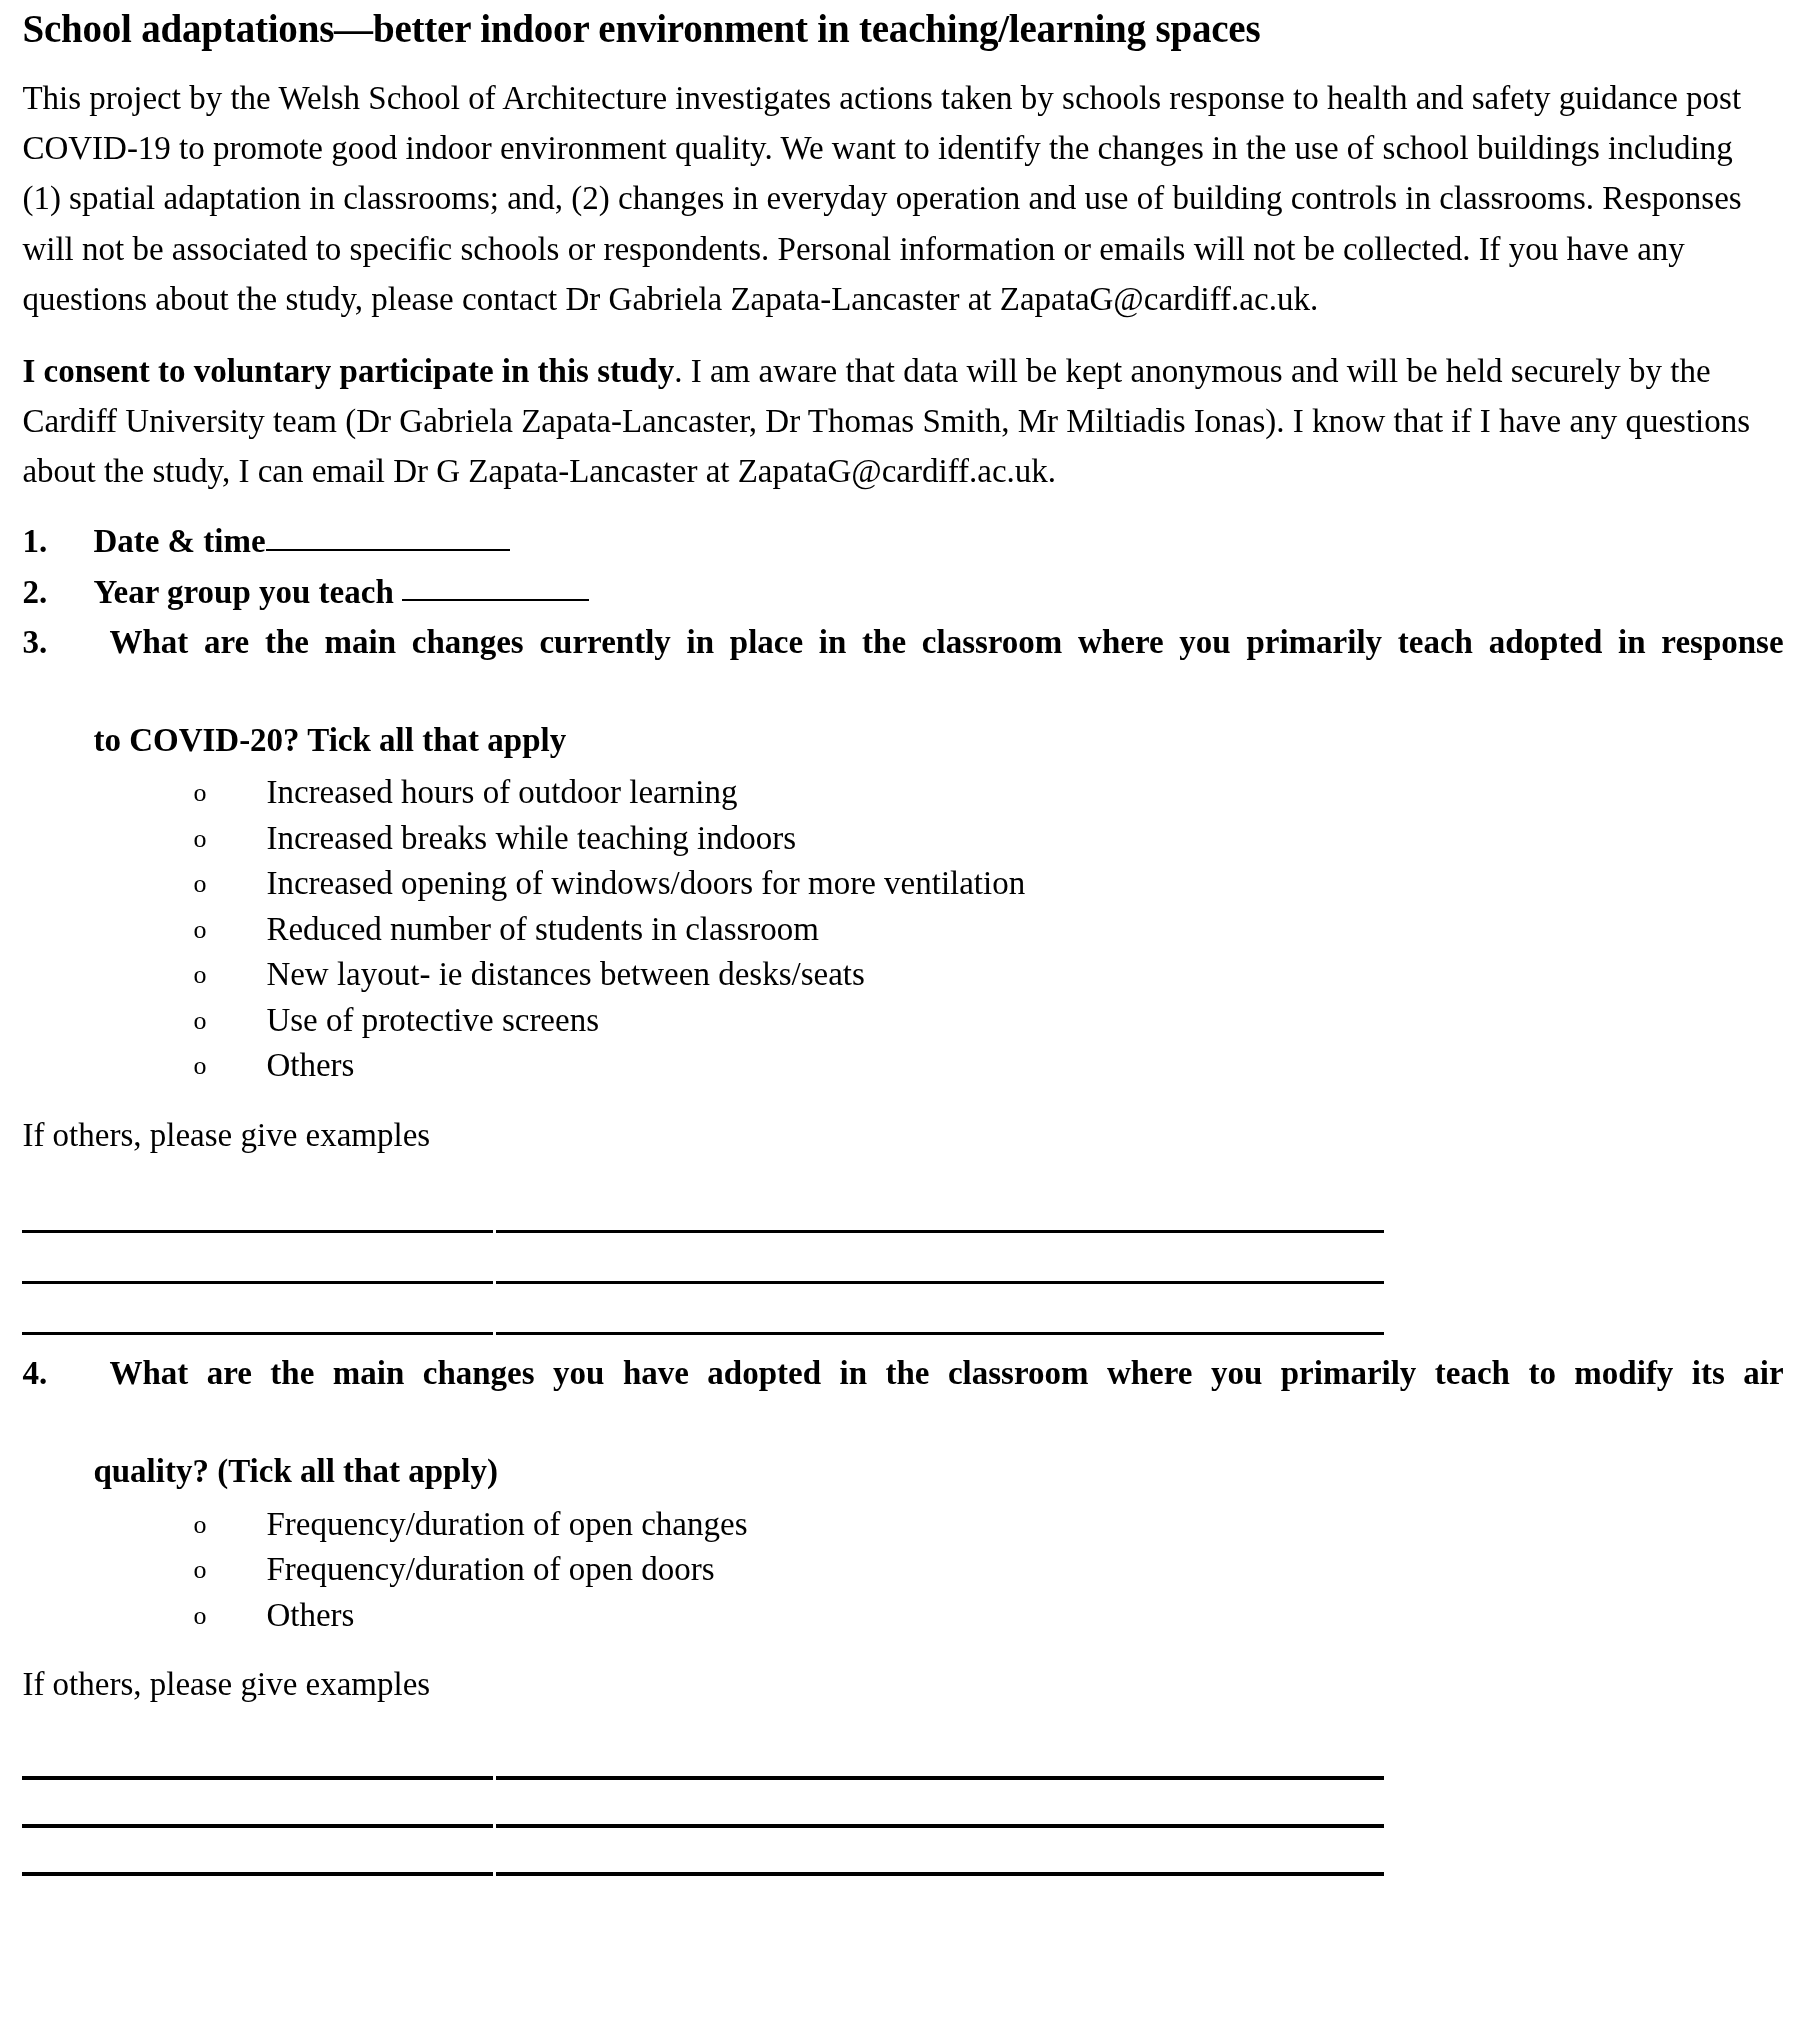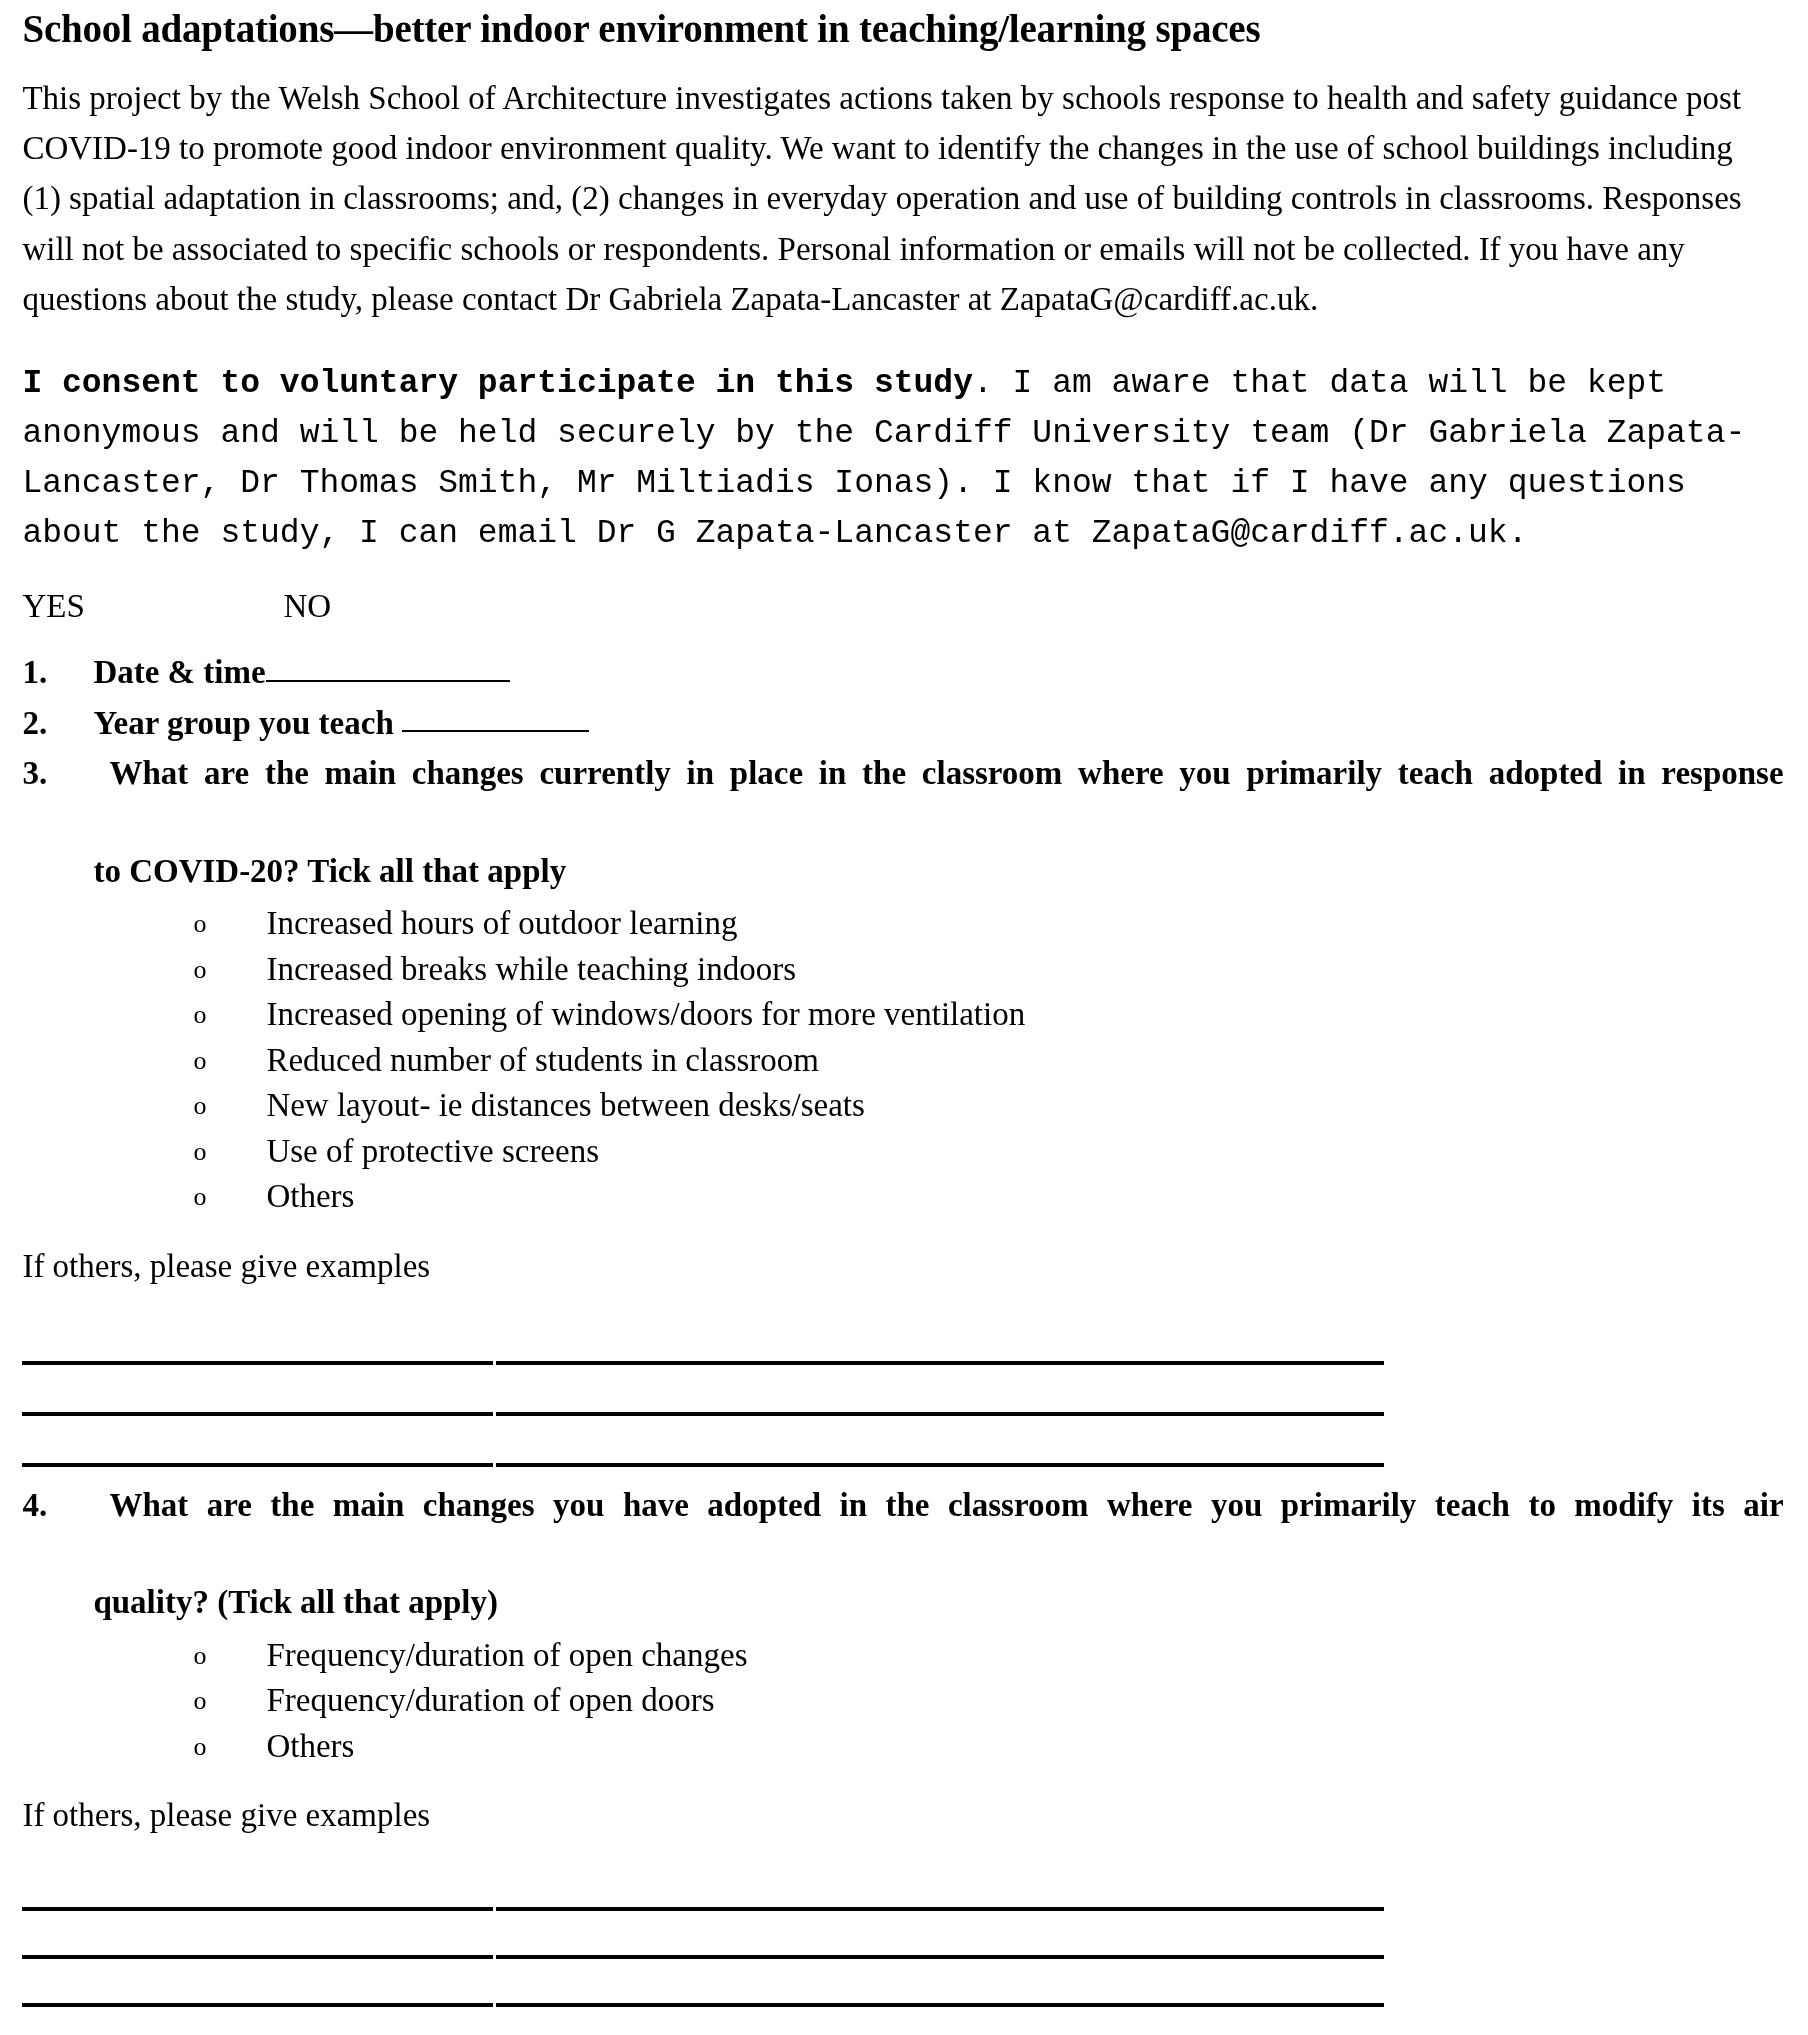--- a/index.html
+++ b/index.html
@@ -34,22 +34,21 @@
 
   
   .para {
     font-size: 33px;
     line-height: 1.52;
     margin: 21px 0 0 0;
     text-align: left;
     max-width: 1740px;
   }
   .para.consent {
-    margin-top: 35px;
-    font-family: Liberation Mono, monospace;
+    margin-top: 22px;
   }
   .bold {
     font-weight: bold;
   }
 
   
   .yesno {
     font-size: 33px;
     line-height: 1.3;
     margin: 25px 0 0 0;
@@ -165,24 +164,20 @@
 <body>
 
 <div class="page">
 
   <h1 class="doc-title">School adaptations—better indoor environment in teaching/learning spaces</h1>
 
   <p class="para">This project by the Welsh School of Architecture investigates actions taken by schools response to health and safety guidance post COVID-19 to promote good indoor environment quality. We want to identify the changes in the use of school buildings including (1) spatial adaptation in classrooms; and, (2) changes in everyday operation and use of building controls in classrooms. Responses will not be associated to specific schools or respondents. Personal information or emails will not be collected. If you have any questions about the study, please contact Dr Gabriela Zapata-Lancaster at ZapataG@cardiff.ac.uk.</p>
 
   <p class="para consent"><span class="bold">I consent to voluntary participate in this study</span><span>. I am aware that data will be kept anonymous and will be held securely by the Cardiff University team (Dr Gabriela Zapata-Lancaster, Dr Thomas Smith, Mr Miltiadis Ionas). I know that if I have any questions about the study, I can email Dr G Zapata-Lancaster at ZapataG@cardiff.ac.uk.</span></p>
 
-  <div class="yesno">
-    <span class="yes-cell">YES</span>
-    <span class="no-cell">NO</span>
-  </div>
 
   <div class="qlist">
 
     <div class="qitem">
       <span class="qnum">1.</span>
       <span class="qtext"><span>Date &amp; time</span><span class="blank w1"></span></span>
     </div>
 
     <div class="qitem">
       <span class="qnum">2.</span>

